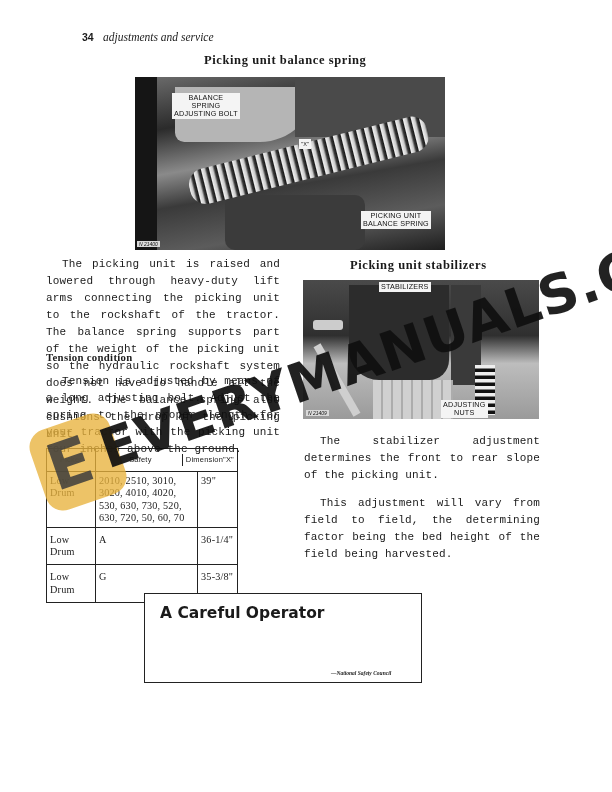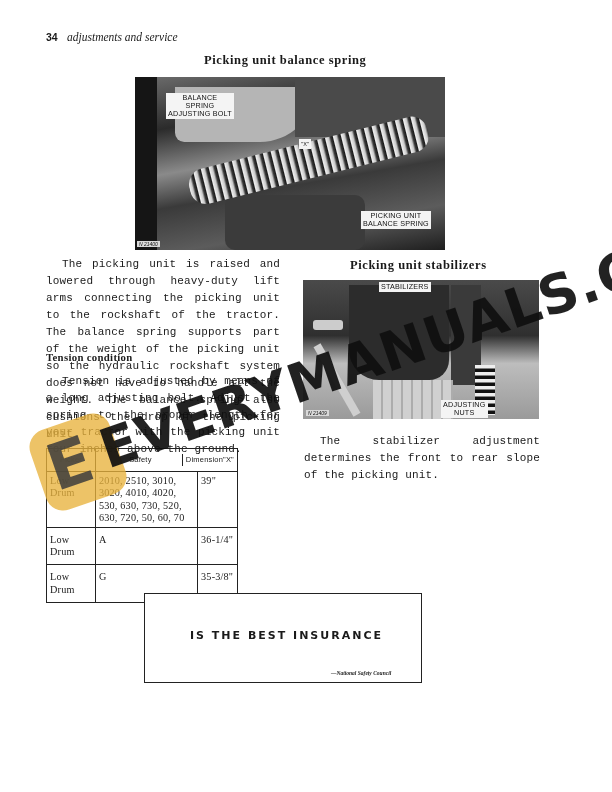--- a/index.html
+++ b/index.html
@@ -3,21 +3,21 @@
   <meta charset="utf-8">
   <style>
     * { margin: 0; padding: 0; box-sizing: border-box; }
     body {
       width: 612px; height: 792px; background: #ffffff;
       position: relative; overflow: hidden;
       font-family: "DejaVu Serif", serif; color: #1a1a1a;
     }
     .abs { position: absolute; }
     .running-head { left: 46px; top: 31px; font-size: 10.5px; }
-    .running-head .pg { font-weight: bold; font-family: "Liberation Sans", sans-serif; margin-right: 6px; }
+    .running-head .pg { font-weight: bold; font-family: "Liberation Sans", sans-serif; margin-right: 6px; margin-left: 36px; }
     .running-head .sec { font-style: italic; font-family: "Liberation Serif", serif; font-size: 11.5px; }
     .h-title { font-family: "Liberation Serif", serif; font-weight: bold; font-size: 12.5px; letter-spacing: 0.6px; }
     .photo {
       background: linear-gradient(170deg, #6e6e6e 0%, #2b2b2b 25%, #8a8a8a 45%, #3a3a3a 60%, #5c5c5c 80%, #1e1e1e 100%);
       overflow: hidden;
     }
     .photo .label {
       position: absolute; background: #f4f4f4; color: #111;
       font-family: "Liberation Sans", sans-serif; font-size: 7.2px; line-height: 8px;
       text-align: center; padding: 1px 2px; letter-spacing: 0.2px;
@@ -69,21 +69,21 @@
   <span class="sec">adjustments and service</span>
 </div>
 
 <div class="abs h-title" style="left:204px; top:53px;">Picking unit balance spring</div>
 <div class="abs photo" style="left:135px; top:77px; width:310px; height:173px;">
   <div class="shape" style="left:0; top:0; width:22px; height:173px; background:#151515;"></div>
   <div class="shape" style="left:40px; top:10px; width:140px; height:55px; background:#b5b5b5; border-radius:0 0 60px 10px;"></div>
   <div class="shape" style="left:160px; top:0; width:150px; height:60px; background:#4a4a4a;"></div>
   <div class="shape" style="left:90px; top:118px; width:140px; height:55px; background:#3b3b3b; border-radius:10px;"></div>
   <div class="spring"></div>
-  <div class="label" style="left:31px; top:16px; white-space:pre-line;">BALANCE
+  <div class="label" style="left:37px; top:16px; white-space:pre-line;">BALANCE
 SPRING
 ADJUSTING BOLT</div>
   <div class="label" style="left:164px; top:62px; font-size:5.5px;">"X"</div>
   <div class="label" style="left:226px; top:134px; white-space:pre-line;">PICKING UNIT
 BALANCE SPRING</div>
   <div class="negnum" style="left:2px; top:164px;">N 21400</div>
 </div>
 
 <div class="abs body-text" style="left:46px; top:256px; width:234px;">
   <p>The picking unit is raised and lowered through heavy-duty lift arms connecting the picking unit to the rockshaft of the tractor. The balance spring supports part of the weight of the picking unit so the hydraulic rockshaft system does not have to handle all the weight. The balance spring also cushions the drop of the picking unit.</p>
@@ -131,23 +131,24 @@
   <div class="shape" style="left:10px; top:40px; width:30px; height:10px; background:#ccc; border-radius:3px;"></div>
   <div class="shape" style="left:30px; top:60px; width:8px; height:80px; background:#cfcfcf; transform:rotate(-30deg);"></div>
   <div class="label" style="left:76px; top:2px;">STABILIZERS</div>
   <div class="label" style="left:138px; top:120px; white-space:pre-line;">ADJUSTING
 NUTS</div>
   <div class="negnum" style="left:3px; top:130px;">N 21409</div>
 </div>
 
 <div class="abs body-text" style="left:304px; top:433px; width:236px;">
   <p style="margin-bottom:11px;">The stabilizer adjustment determines the front to rear slope of the picking unit.</p>
+  <p style="margin-bottom:11px;">This adjustment will vary from field to field, the determining factor being the bed height of the field being harvested.</p>
 </div>
 
 <div class="abs safety-box" style="left:144px; top:593px; width:278px; height:90px;">
-  <div class="abs l2" style="left:45px; top:35px;">IS THE BEST INSURANCE</div>
+  <div class="abs l1" style="left:15px; top:10px;">A Careful Operator</div>
   <div class="abs attr" style="left:186px; top:76px;">—National Safety Council</div>
 </div>
 
 <div class="abs wm-logo" style="left:36px; top:420px;">
   <span>E</span>
 </div>
 <div class="abs wm-text" style="left:112px; top:418px;">EVERYMANUALS.COM</div>
 
 </body></html>

